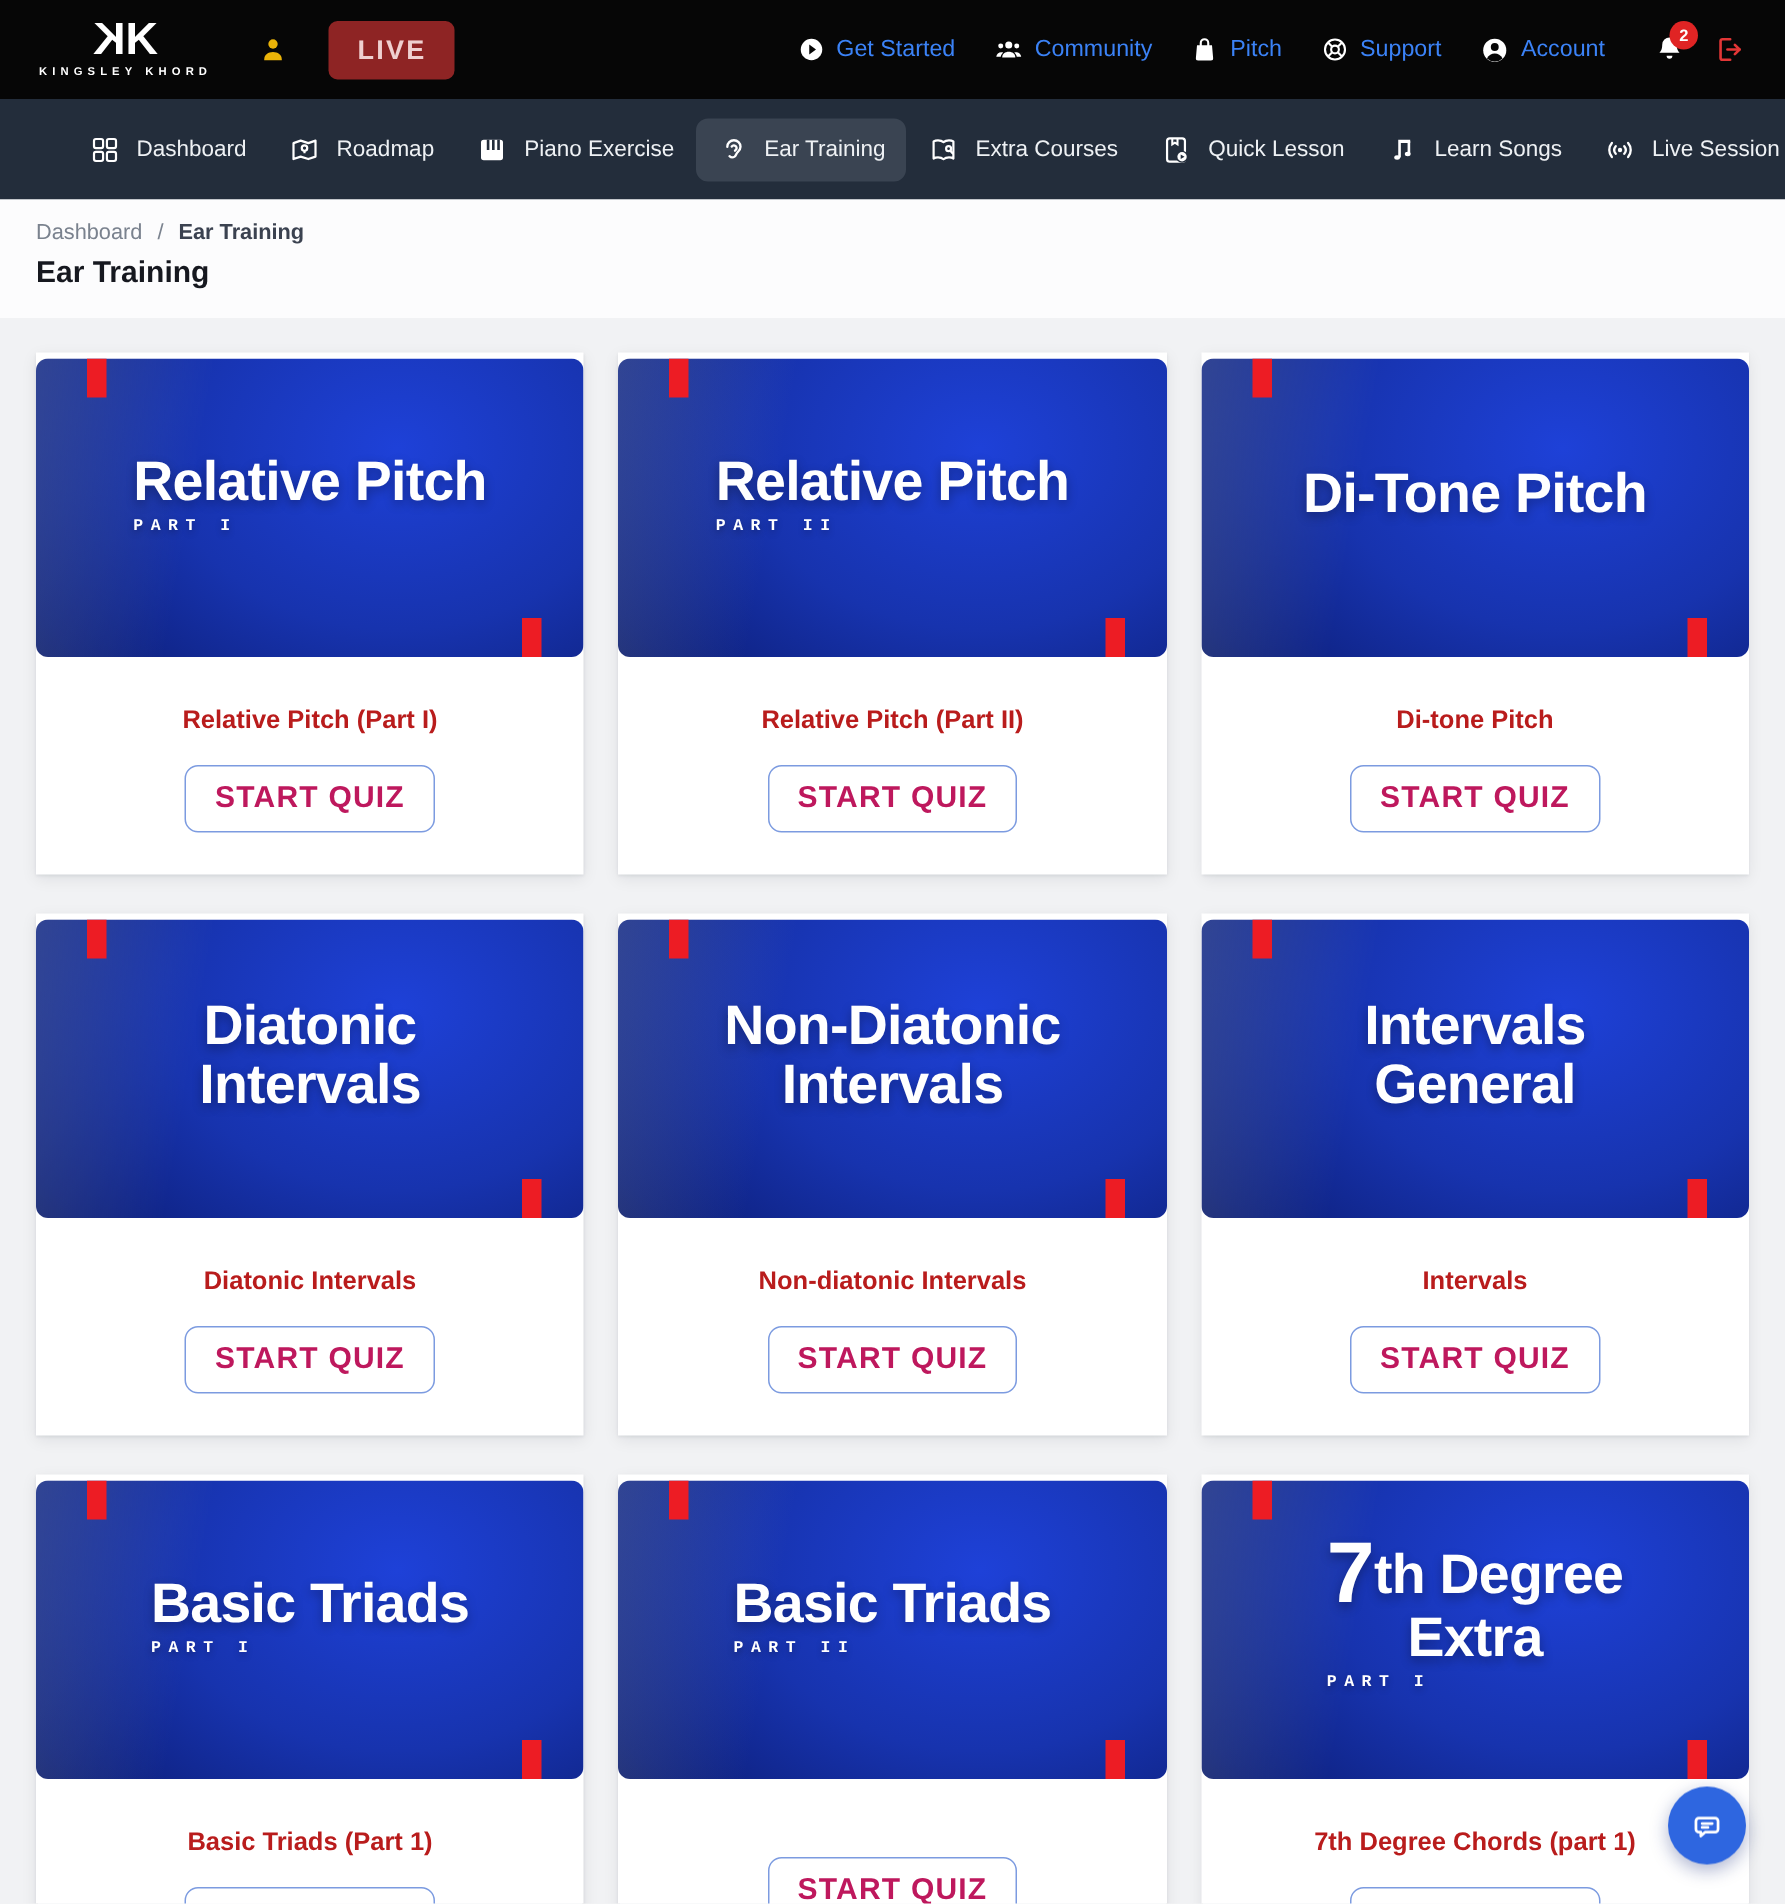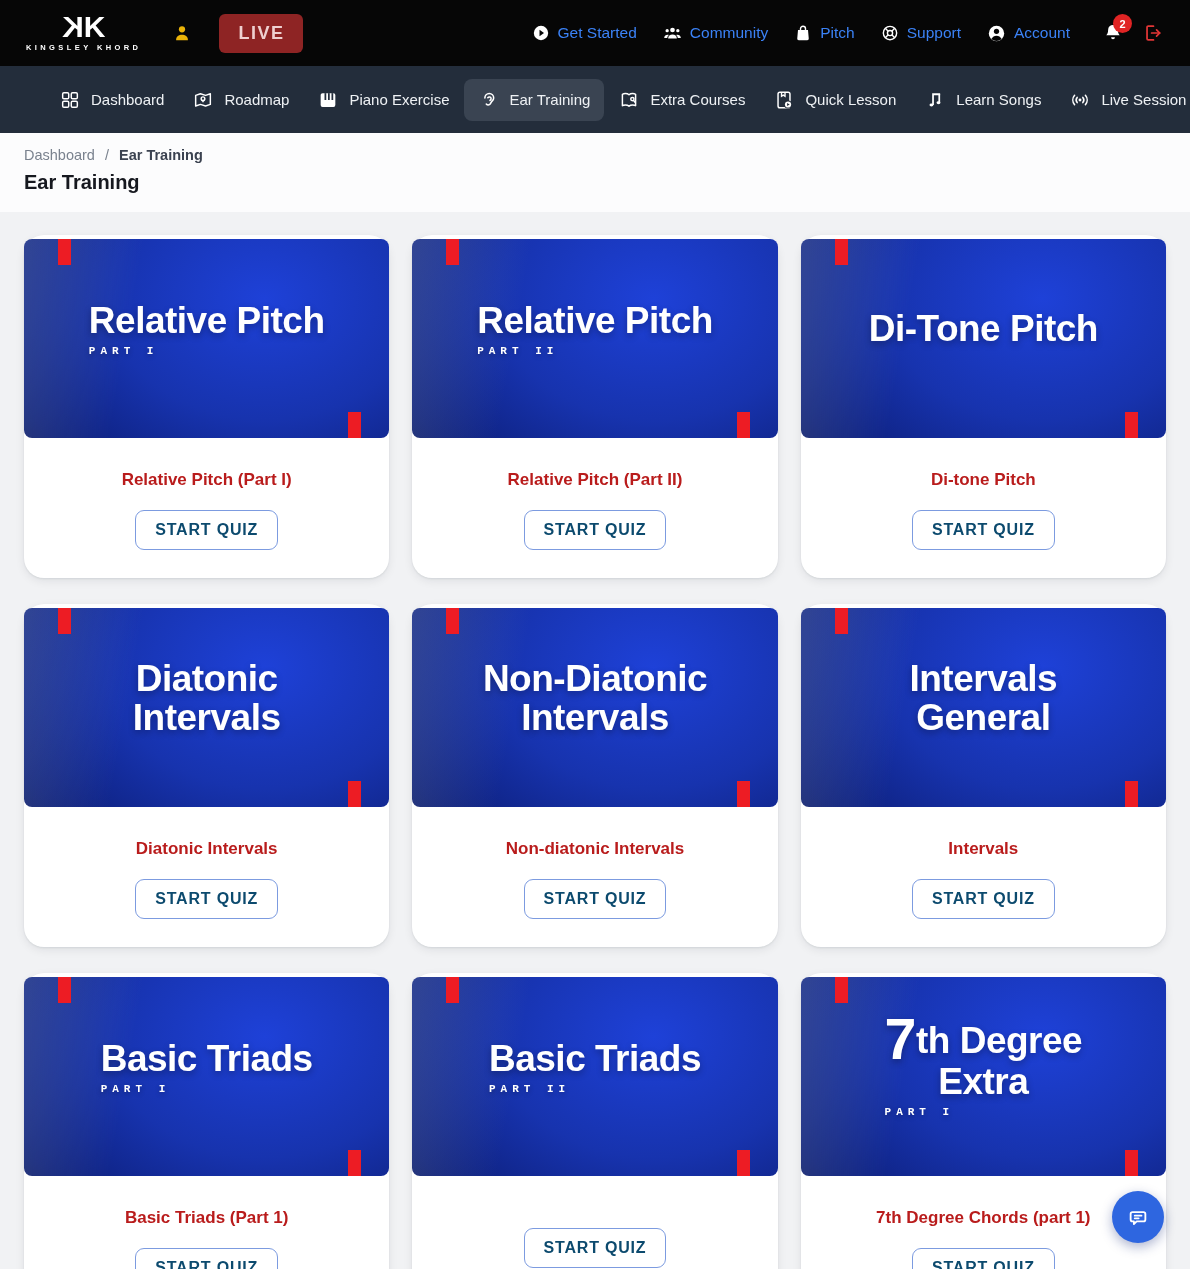--- a/index.html
+++ b/index.html
@@ -32,38 +32,38 @@
   
   .page-head { background:#fcfcfd; padding:14px 24px 18px; }
   .breadcrumb { display:flex; gap:10px; font-size:14.5px; color:#7a828e; }
   .breadcrumb .crumb-link { cursor:pointer; }
   .breadcrumb .current { color:#3b4250; font-weight:600; }
   .page-title { margin-top:8px; font-size:20px; font-weight:700; color:#16181f; }
 
   
   .main { background:#f1f2f4; padding:23px 24px 40px; }
   .grid { display:grid; grid-template-columns:repeat(3, 1fr); column-gap:23px; row-gap:26px; }
-  .card { background:#fff; border-radius:20px; padding:4px 0 0;
+  .card { background:#fff; border-radius:0; padding:4px 0 0;
     box-shadow:0 1px 2px rgba(16,24,40,.08), 0 3px 10px rgba(16,24,40,.08); }
   .thumb { height:199px; border-radius:8px; position:relative; overflow:hidden; cursor:pointer;
     display:flex; flex-direction:column; align-items:center; justify-content:center; padding-bottom:18px;
     background:
       linear-gradient(100deg, rgba(128,146,180,.30) 0%, rgba(128,146,180,0) 30%),
       radial-gradient(ellipse 95% 135% at 66% 30%, #1e41d8 0%, #1733ae 45%, #0d1f7a 80%, #0a164f 100%); }
   .thumb-main { color:#fff; font-size:37px; font-weight:700; line-height:1.03; letter-spacing:-.5px;
     text-shadow:0 3px 7px rgba(0,0,0,.3); text-align:center; }
   .thumb-sub { color:#fff; font-size:11px; font-weight:700; letter-spacing:5px; margin-top:5px;
     text-shadow:0 2px 5px rgba(0,0,0,.3);font-family:Liberation Mono, monospace; }
   .big-digit { font-size:1.55em; line-height:.8; vertical-align:-.1em; }
   .accent-top { position:absolute; top:0; left:34px; width:13px; height:26px; background:#ed1c24; }
   .accent-bottom { position:absolute; bottom:0; right:28px; width:13px; height:26px; background:#ed1c24; }
   .card-body { text-align:center; padding:32px 16px 28px; }
   .card-title { font-size:17px; font-weight:700; color:#b91c1c; }
-  .start-quiz-btn { margin-top:20px; background:#fff; border:1px solid #7c9be0; color:#0c4a6e;
-    font-size:16px; font-weight:600; letter-spacing:.8px; padding:10px 19px; border-radius:9px;
+  .start-quiz-btn { margin-top:20px; background:#fff; border:1px solid #7c9be0; color:#be185d;
+    font-size:20px; font-weight:600; letter-spacing:.8px; padding:10px 19px; border-radius:9px;
     cursor:pointer; font-family:inherit; }
 
   
   .chat-fab { position:fixed; right:26px; bottom:26px; width:52px; height:52px; border-radius:50%;
     background:#2e66e0; display:flex; align-items:center; justify-content:center; cursor:pointer;
     box-shadow:0 4px 12px rgba(20,40,120,.35); }
 
   svg { display:block; }
 </style>
 </head>

